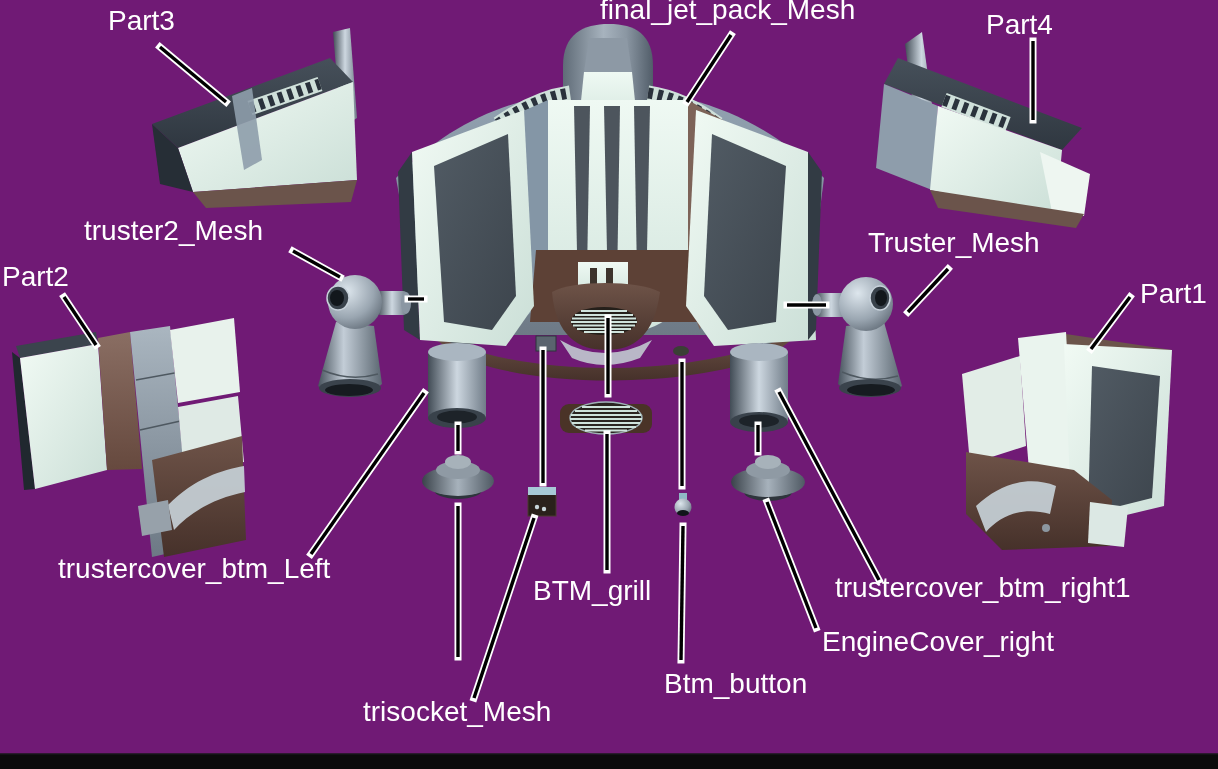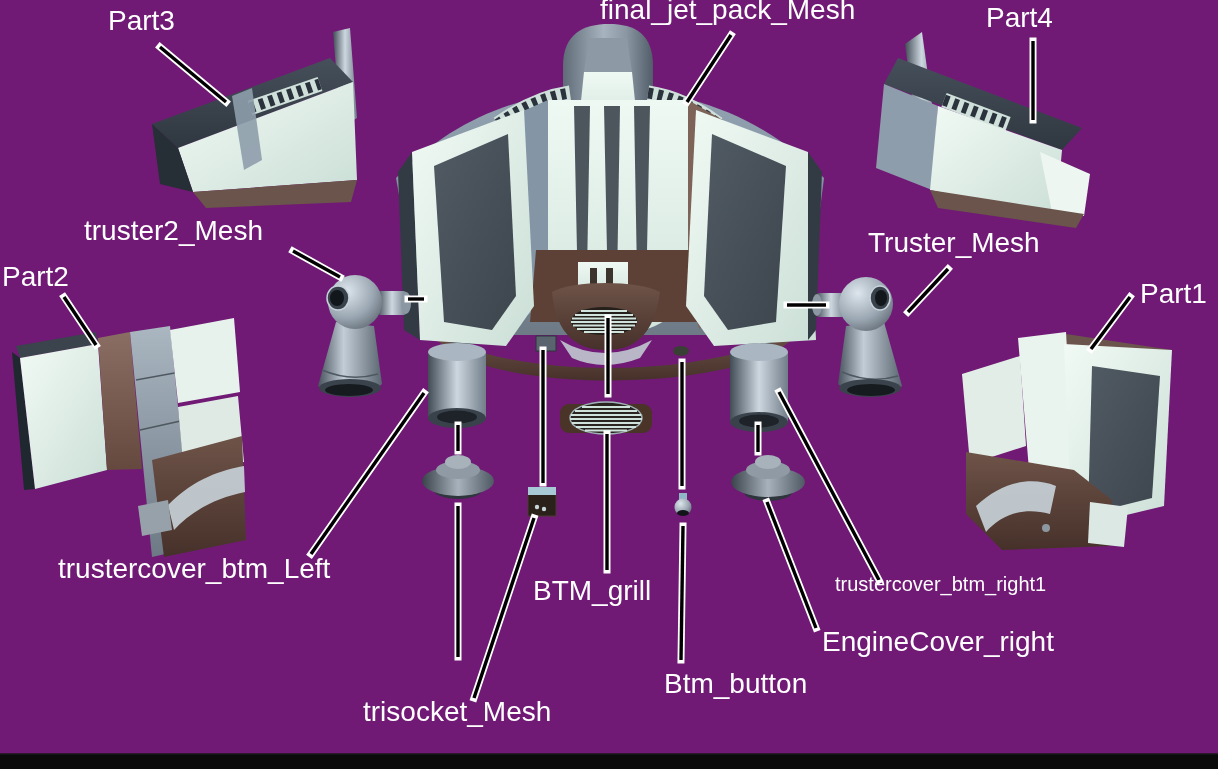--- a/index.html
+++ b/index.html
@@ -1,21 +1,21 @@
 <!DOCTYPE html>
 <html><head>
 <meta charset="utf-8">
 <style>
   html,body{margin:0;padding:0;background:#000;}
   .stage{position:relative;width:1218px;height:769px;background:#701a75;overflow:hidden;
          font-family:"Liberation Sans",sans-serif;}
   .stage svg{position:absolute;left:0;top:0;}
   .callout{position:absolute;color:#fff;font-size:28px;line-height:1;white-space:nowrap;
            font-family:"Liberation Sans",sans-serif;}
-  .callout.fs26{font-size:20px;}
+  .callout.fs26{font-size:28px;}
   .leader{stroke:#fff;stroke-width:7;stroke-linecap:square;fill:none;}
   .leader-core{stroke:#000;stroke-width:3.4;stroke-linecap:butt;fill:none;}
   .tb1{fill:none;stroke:#cfe0da;stroke-width:15;}
   .tb2{fill:none;stroke:#2a323c;stroke-width:11;stroke-dasharray:5 5;}
   .seam{stroke:#4e5860;stroke-width:1.5;fill:none;}
   .stripe{stroke:#cfe3dc;stroke-width:2.2;}
 </style>
 </head>
 <body>
 
@@ -294,21 +294,21 @@
     <line class="leader" x1="787" y1="305" x2="826" y2="305"></line>
         <line class="leader-core" x1="787" y1="305" x2="826" y2="305"></line>
   </g>
 
   <rect y="754" width="1218" height="15" fill="#0b0b0c"></rect>
   <line x1="0" y1="754" x2="1218" y2="754" stroke="#17181a" stroke-width="1.5"></line>
 </svg>
 
   <div class="callout" style="left:108px;top:7px">Part3</div>
   <div class="callout" style="left:600px;top:-4px">final_jet_pack_Mesh</div>
-  <div class="callout" style="left:986px;top:4px">Part4</div>
+  <div class="callout" style="left:986px;top:11px">Part4</div>
   <div class="callout" style="left:84px;top:217px">truster2_Mesh</div>
   <div class="callout" style="left:868px;top:229px">Truster_Mesh</div>
   <div class="callout" style="left:2px;top:263px">Part2</div>
   <div class="callout" style="left:1140px;top:280px">Part1</div>
   <div class="callout" style="left:58px;top:555px">trustercover_btm_Left</div>
   <div class="callout" style="left:533px;top:577px">BTM_grill</div>
   <div class="callout fs26" style="left:835px;top:574px">trustercover_btm_right1</div>
   <div class="callout" style="left:363px;top:698px">trisocket_Mesh</div>
   <div class="callout" style="left:822px;top:628px">EngineCover_right</div>
   <div class="callout" style="left:664px;top:670px">Btm_button</div>

